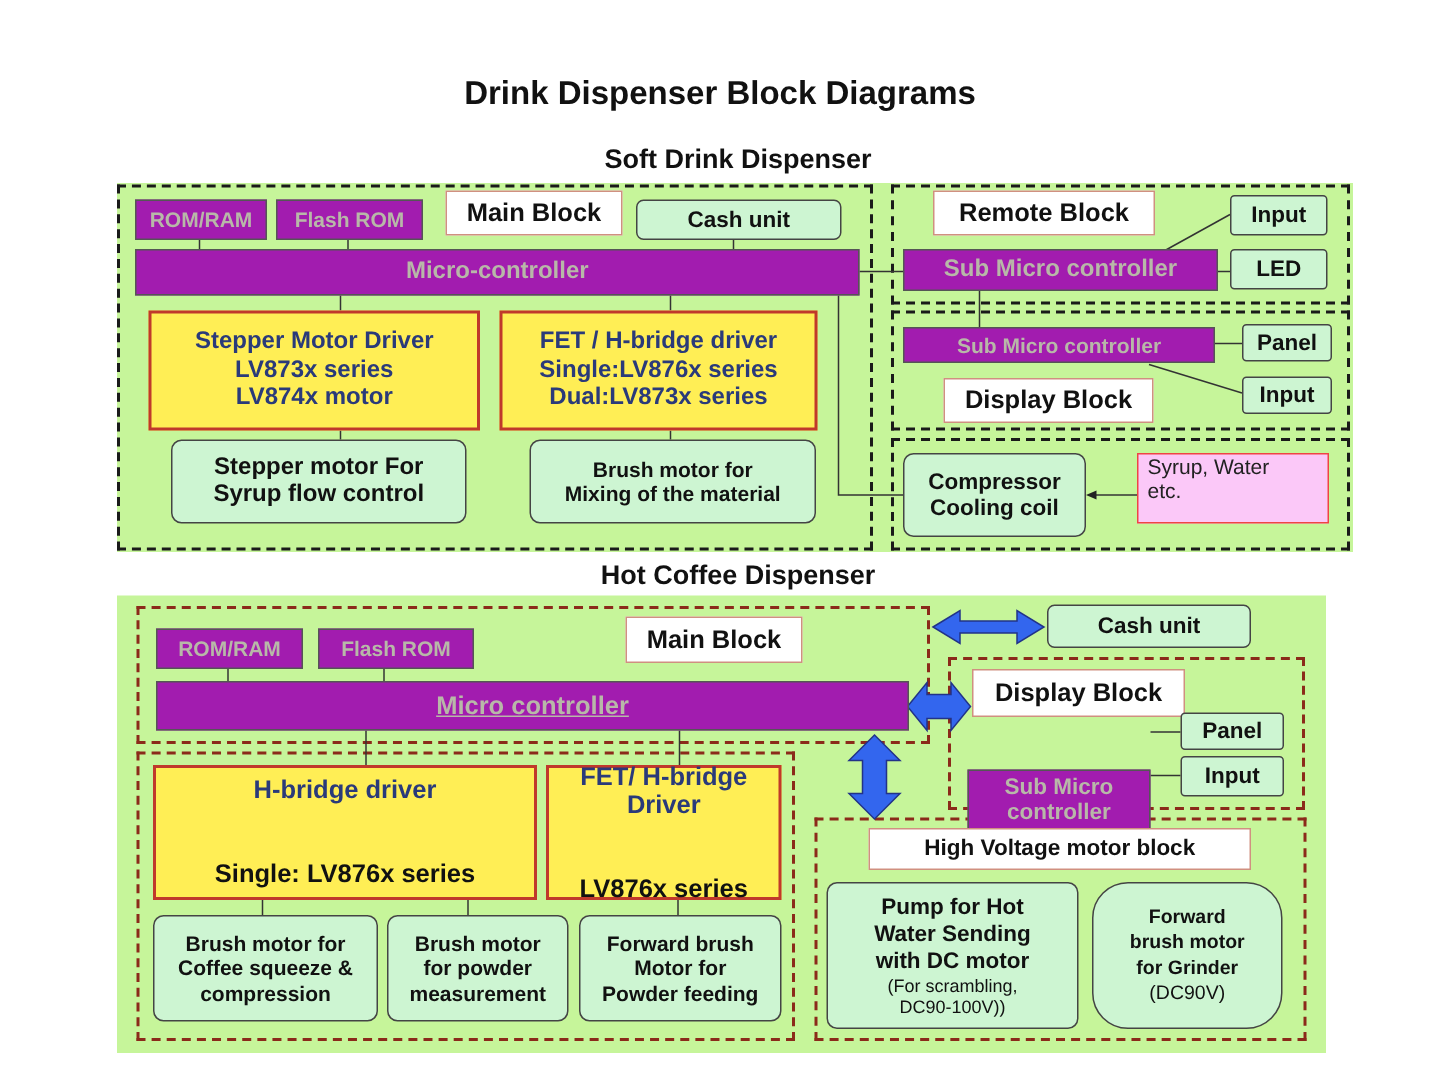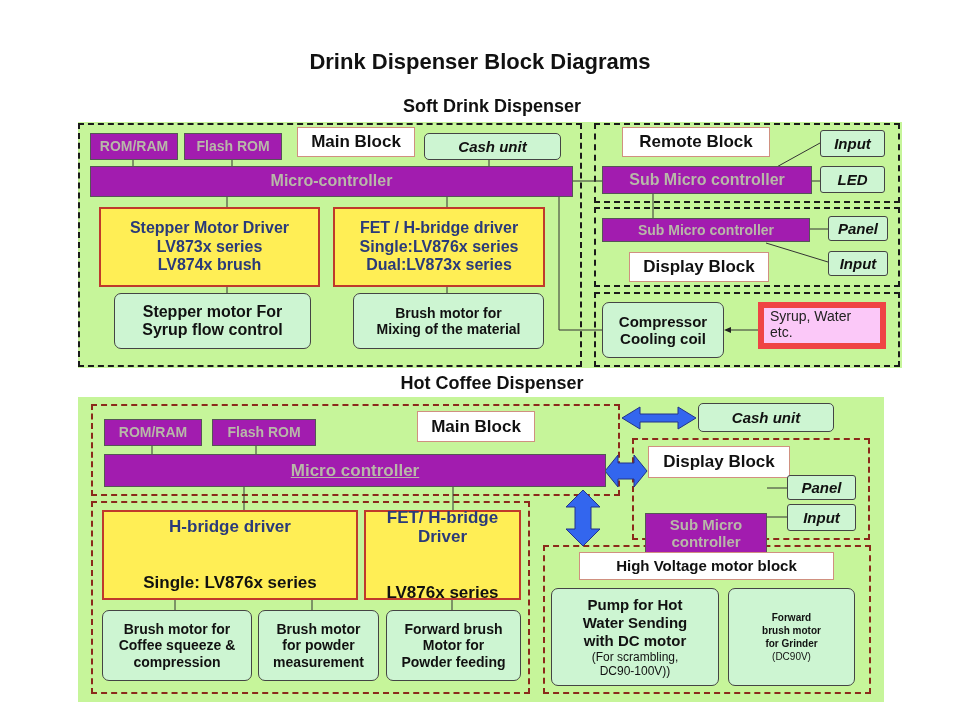--- a/index.html
+++ b/index.html
@@ -8,23 +8,23 @@
   .title{left:0;width:960px;top:49px;text-align:center;font-weight:bold;font-size:22px;color:#111;}
   .subtitle{left:0;width:984px;text-align:center;font-weight:bold;font-size:18px;color:#111;}
   .panel{background:#c6f59a;}
   .dash-k{border:2px dashed #1a1a1a;}
   .dash-r{border:2px dashed #8b2a1a;}
   .box{display:flex;align-items:center;justify-content:center;text-align:center;font-weight:bold;line-height:1.15;}
   .yellow{background:#a21caf;border:1px solid #555;}
   .grey-text{color:#b8b8a8;}
   .white{background:#fff;border:1px solid #d09080;color:#111;}
   .mint{background:#cdf5d2;border:1px solid #444;border-radius:7px;color:#111;}
-  .mint-sq{background:#cdf5d2;border:1px solid #444;border-radius:3px;color:#111;font-style:italic;}
+  .mint-sq{background:#cdf5d2;border:1px solid #444;border-radius:3px;color:#111;}
   .driver{background:#ffee55;border:2px solid #c0392b;color:#2a3a7a;}
-  .pink{background:#fbc8f8;border:6px solid #ef4444;color:#222;font-weight:normal;justify-content:flex-start;text-align:center;padding-left:6px;}
+  .pink{background:#fbc8f8;border:1px solid #ef4444;color:#222;font-weight:normal;justify-content:flex-start;text-align:center;padding-left:6px;}
   svg{position:absolute;left:0;top:0;}
   .b{color:#111;margin-top:36px;}
   .n{font-weight:normal;}
 </style>
 </head>
 <body>
 
 <div class="abs title">Drink Dispenser Block Diagrams</div>
 
 <div class="abs subtitle" style="top:96px;">Soft Drink Dispenser</div>
@@ -58,21 +58,21 @@
 
 <div class="abs box yellow grey-text" style="left:90px;top:133px;width:88px;height:27px;font-size:14px;">ROM/RAM</div>
 <div class="abs box yellow grey-text" style="left:184px;top:133px;width:98px;height:27px;font-size:14px;">Flash ROM</div>
 <div class="abs box white" style="left:297px;top:127px;width:118px;height:30px;font-size:17px;">Main Block</div>
 <div class="abs box mint-sq" style="left:424px;top:133px;width:137px;height:27px;font-size:15px;border-radius:5px;">Cash unit</div>
 <div class="abs box yellow grey-text" style="left:90px;top:166px;width:483px;height:31px;font-size:16px;">Micro-controller</div>
 
 <div class="abs box driver" style="left:99px;top:207px;width:221px;height:80px;font-size:16px;flex-direction:column;">
   <div>Stepper Motor Driver</div>
   <div>LV873x series</div>
-  <div>LV874x brush</div>
+  <div>LV874x motor</div>
 </div>
 <div class="abs box driver" style="left:333px;top:207px;width:212px;height:80px;font-size:16px;flex-direction:column;">
   <div>FET / H-bridge driver</div>
   <div>Single:LV876x series</div>
   <div>Dual:LV873x series</div>
 </div>
 <div class="abs box mint" style="left:114px;top:293px;width:197px;height:56px;font-size:16px;flex-direction:column;">
   <div>Stepper motor For</div>
   <div>Syrup flow control</div>
 </div>
@@ -168,18 +168,18 @@
 </div>
 
 <div class="abs box white" style="left:579px;top:552px;width:255px;height:28px;font-size:15px;">High Voltage motor block</div>
 <div class="abs box mint" style="left:551px;top:588px;width:168px;height:98px;font-size:15px;flex-direction:column;line-height:1.2;">
   <div>Pump for Hot</div>
   <div>Water Sending</div>
   <div>with DC motor</div>
   <div class="n" style="font-size:12px;">(For scrambling,</div>
   <div class="n" style="font-size:12px;">DC90-100V))</div>
 </div>
-<div class="abs box mint" style="left:728px;top:588px;width:127px;height:98px;font-size:10px;flex-direction:column;line-height:1.3;">
+<div class="abs box mint" style="left:728px;top:588px;width:127px;height:98px;font-size:13px;flex-direction:column;line-height:1.3;border-radius:24px;">
   <div>Forward</div>
   <div>brush motor</div>
   <div>for Grinder</div>
   <div class="n">(DC90V)</div>
 </div>
 
 </body></html>

